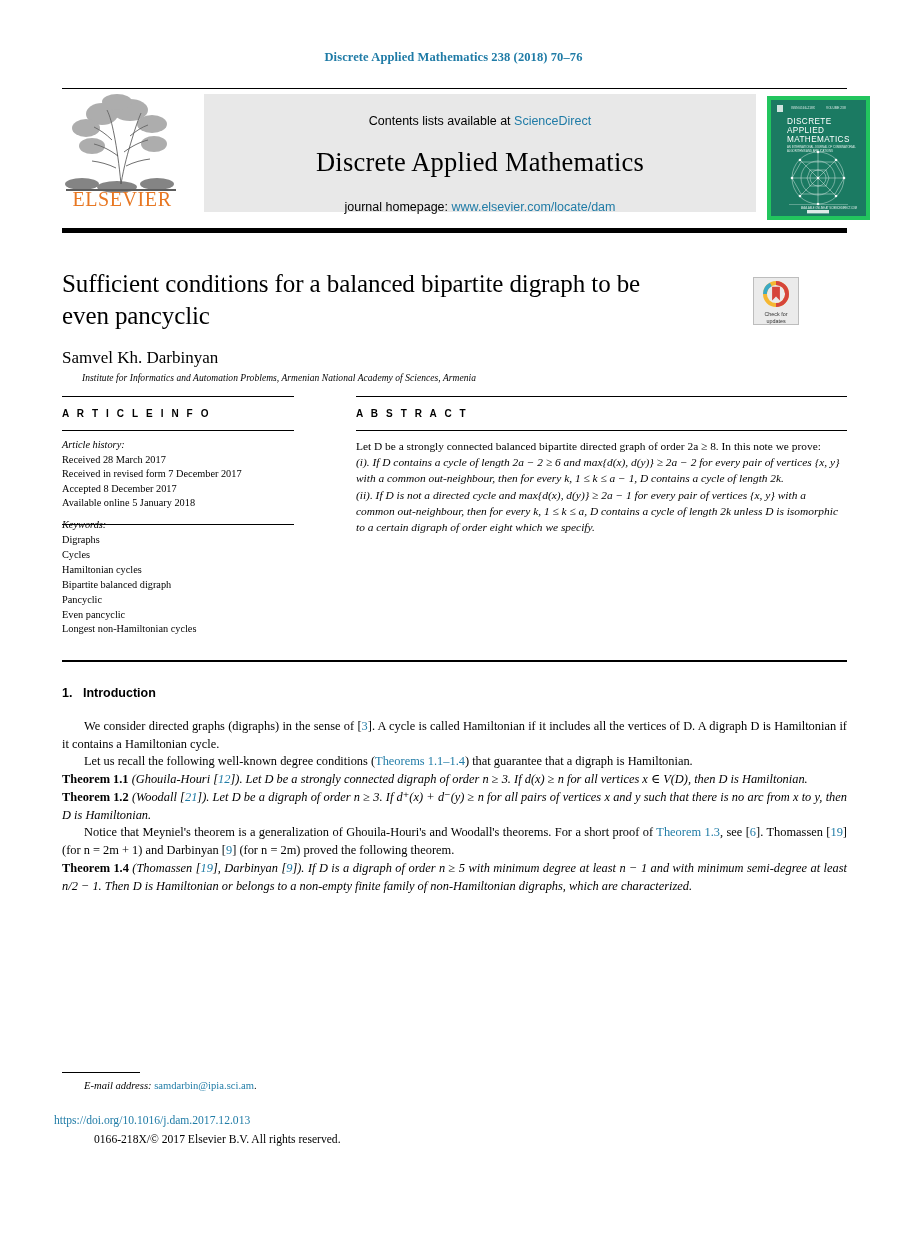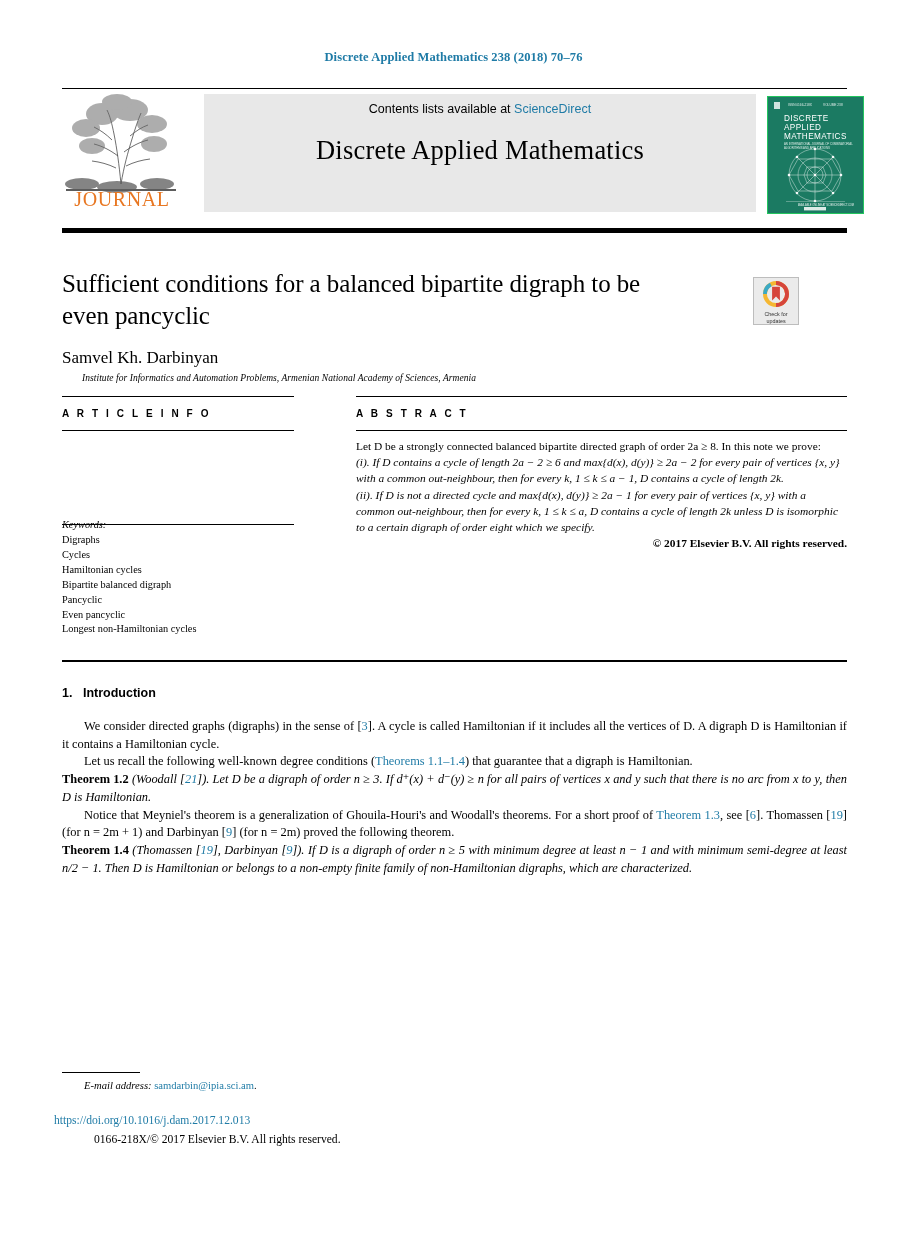--- a/index.html
+++ b/index.html
@@ -73,41 +73,41 @@
     position: absolute;
     left: 142px; top: 0;
     width: 552px;
     height: 118px;
     background: #e8e8e8;
     text-align: center;
   }
   .contents-line {
     font-family: "Liberation Sans", sans-serif;
     font-size: 12.5px;
-    padding-top: 8px;
+    padding-top: 20px;
     color: #000;
   }
   .contents-line a, .homepage-line a { color:#1f7ba6; text-decoration:none; }
   .journal-name {
     font-family: "Liberation Serif", serif;
     font-size: 26.5px;
     padding-top: 19px;
     letter-spacing: .2px;
   }
   .homepage-line {
     font-family: "Liberation Sans", sans-serif;
     font-size: 12.5px;
     padding-top: 22px;
   }
   .cover-thumb {
     position: absolute;
     left: 705px; top: 2px;
     width: 95px;
     height: 116px;
-    border: 1px solid #22c55e;
+    border: 4px solid #22c55e;
     background: #be185d;
     overflow: hidden;
   }
   .black-bar {
     position: absolute;
     left: 62px; top: 228px;
     width: 785px;
     height: 5px;
     background: #000;
   }
@@ -284,29 +284,33 @@
             <ellipse cx="92" cy="50" rx="13" ry="8"></ellipse>
             <ellipse cx="55" cy="8" rx="15" ry="8"></ellipse>
           </g>
           <g fill="#5c5c5c" opacity="0.75">
             <ellipse cx="20" cy="90" rx="17" ry="6"></ellipse>
             <ellipse cx="55" cy="93" rx="20" ry="6"></ellipse>
             <ellipse cx="95" cy="90" rx="17" ry="6"></ellipse>
           </g>
           <rect x="4" y="95" width="110" height="2" fill="#5c5c5c"></rect>
         </svg>
-        <div class="elsevier-word">JOURNAL</div>
+        <div class="elsevier-word">ELSEVIER</div>
       </div>
 
       <div class="contents-box">
         <div class="contents-line">
           <span>Contents lists available at</span>
           <a href="#">ScienceDirect</a>
         </div>
         <div class="journal-name">Discrete Applied Mathematics</div>
+        <div class="homepage-line">
+          <span>journal homepage:</span>
+          <a href="#">www.elsevier.com/locate/dam</a>
+        </div>
       </div>
 
       <div class="cover-thumb">
         <svg width="95" height="116" viewBox="0 0 95 116">
           <rect width="95" height="116" fill="#1b7a62"></rect>
           <rect x="4" y="4" width="87" height="7" fill="#1b7a62"></rect>
           <g fill="#ffffff" opacity="0.85" font-family="Liberation Sans, sans-serif" font-size="3.2">
             <text x="20" y="9">ISSN  0166-218X</text>
             <text x="55" y="9">VOLUME 238</text>
           </g>
@@ -371,54 +375,61 @@
 
   <div class="rule-thin" style="left:62px; top:396px; width:232px;"></div>
   <div class="rule-thin" style="left:356px; top:396px; width:491px;"></div>
 
   <div class="sec-head" style="left:62px; top:408px;">A R T I C L E    I N F O</div>
   <div class="sec-head" style="left:356px; top:408px;">A B S T R A C T</div>
 
   <div class="rule-thin" style="left:62px; top:430px; width:232px;"></div>
   <div class="rule-thin" style="left:356px; top:430px; width:491px;"></div>
 
+  <div class="info-col">
+    <div class="ital">Article history:</div>
+    <div>Received 28 March 2017</div>
+    <div>Received in revised form 7 December 2017</div>
+    <div>Accepted 8 December 2017</div>
+    <div>Available online 5 January 2018</div>
+  </div>
 
   <div class="rule-thin" style="left:62px; top:524px; width:232px;"></div>
 
   <div class="keywords-block">
     <div class="ital">Keywords:</div>
     <div>Digraphs</div>
     <div>Cycles</div>
     <div>Hamiltonian cycles</div>
     <div>Bipartite balanced digraph</div>
     <div>Pancyclic</div>
     <div>Even pancyclic</div>
     <div>Longest non-Hamiltonian cycles</div>
   </div>
 
   <div class="abstract-col">
     <p>Let D be a strongly connected balanced bipartite directed graph of order 2a ≥ 8. In this note we prove:</p>
     <p class="ital">(i). If D contains a cycle of length 2a − 2 ≥ 6 and max{d(x), d(y)} ≥ 2a − 2 for every pair of vertices {x, y} with a common out-neighbour, then for every k, 1 ≤ k ≤ a − 1, D contains a cycle of length 2k.</p>
     <p class="ital">(ii). If D is not a directed cycle and max{d(x), d(y)} ≥ 2a − 1 for every pair of vertices {x, y} with a common out-neighbour, then for every k, 1 ≤ k ≤ a, D contains a cycle of length 2k unless D is isomorphic to a certain digraph of order eight which we specify.</p>
-    <p class="copyright-line">© 2017 Elsevier B.V. All rights reserved.</p>
   </div>
 
   <div class="rule-thick" style="left:62px; top:660px; width:785px;"></div>
 
   <div class="sec-title">
     <span>1.</span>
     <span style="display:inline-block;width:7px"></span><span>Introduction</span>
   </div>
 
   <div class="body-col">
 
     <p class="indent"><span>We consider directed graphs (digraphs) in the sense of [</span><span class="lnk">3</span><span>]. A cycle is called Hamiltonian if it includes all the vertices of D. A digraph D is Hamiltonian if it contains a Hamiltonian cycle.</span></p>
 
     <p class="indent"><span>Let us recall the following well-known degree conditions (</span><span class="lnk">Theorems 1.1–1.4</span><span>) that guarantee that a digraph is Hamiltonian.</span></p>
 
+    <p class="thm"><span class="thm-name">Theorem 1.1</span><span class="ital"> (Ghouila-Houri [</span><span class="ital lnk">12</span><span class="ital">]).</span><span class="ital">  Let D be a strongly connected digraph of order n ≥ 3. If d(x) ≥ n for all vertices x ∈ V(D), then D is Hamiltonian.</span></p>
 
     <p class="thm"><span class="thm-name">Theorem 1.2</span><span class="ital"> (Woodall [</span><span class="ital lnk">21</span><span class="ital">]).</span><span class="ital">  Let D be a digraph of order n ≥ 3. If d⁺(x) + d⁻(y) ≥ n for all pairs of vertices x and y such that there is no arc from x to y, then D is Hamiltonian.</span></p>
 
 
     <p class="indent thm"><span>Notice that Meyniel's theorem is a generalization of Ghouila-Houri's and Woodall's theorems. For a short proof of </span><span class="lnk">Theorem 1.3</span><span>, see [</span><span class="lnk">6</span><span>]. Thomassen [</span><span class="lnk">19</span><span>] (for n = 2m + 1) and Darbinyan [</span><span class="lnk">9</span><span>] (for n = 2m) proved the following theorem.</span></p>
 
     <p class="thm"><span class="thm-name">Theorem 1.4</span><span class="ital"> (Thomassen [</span><span class="ital lnk">19</span><span class="ital">], Darbinyan [</span><span class="ital lnk">9</span><span class="ital">]).</span><span class="ital">  If D is a digraph of order n ≥ 5 with minimum degree at least n − 1 and with minimum semi-degree at least n/2 − 1. Then D is Hamiltonian or belongs to a non-empty finite family of non-Hamiltonian digraphs, which are characterized.</span></p>
 
   </div>
 

